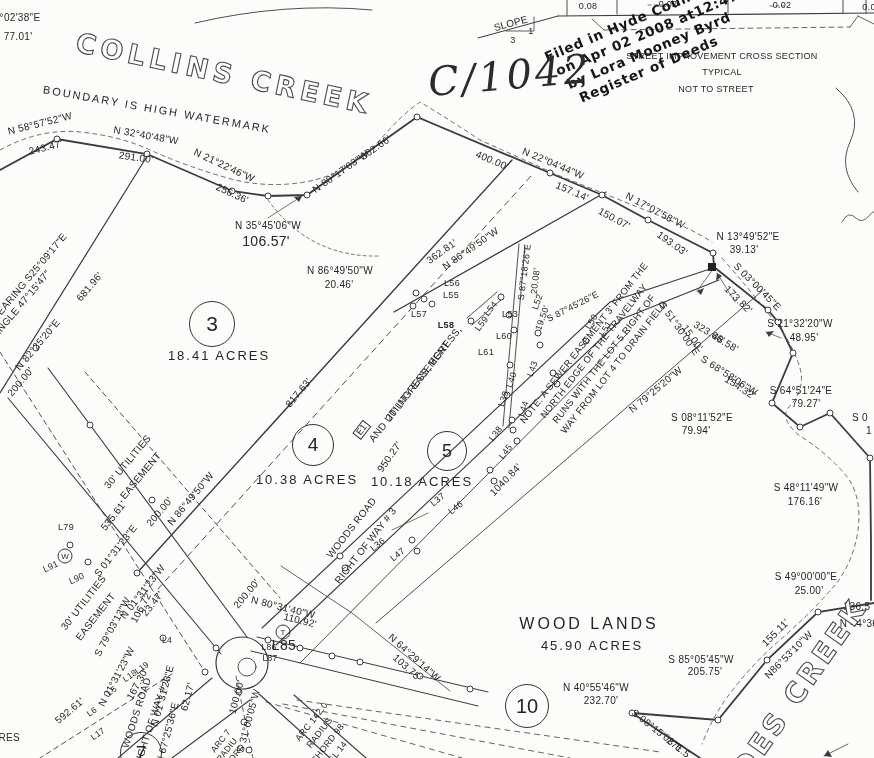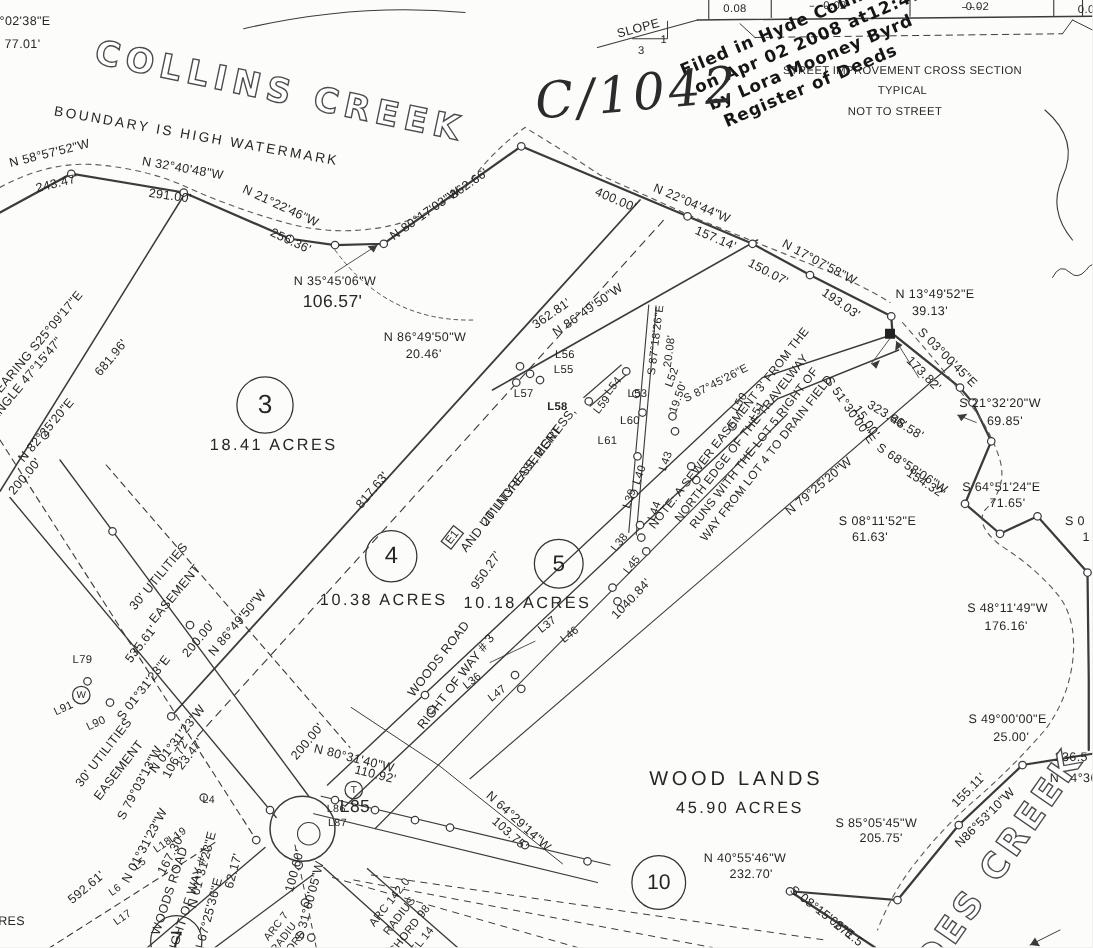--- a/index.html
+++ b/index.html
@@ -213,27 +213,27 @@
       <div class="lbl" style="left: 672px; top: 244px; font-size: 10px; transform: translate(-50%, -50%) rotate(35deg);">193.03'</div>
       <div class="lbl" style="left: 748px; top: 237px; font-size: 10px; transform: translate(-50%, -50%) rotate(0deg);">N 13°49'52"E</div>
       <div class="lbl" style="left: 744px; top: 250px; font-size: 10px; transform: translate(-50%, -50%) rotate(0deg);">39.13'</div>
       <div class="lbl" style="left: 757px; top: 287px; font-size: 10px; transform: translate(-50%, -50%) rotate(45deg);">S 03°00'45"E</div>
       <div class="lbl" style="left: 738px; top: 300px; font-size: 10px; transform: translate(-50%, -50%) rotate(45deg);">173.82'</div>
       <div class="lbl" style="left: 679px; top: 329px; font-size: 10px; transform: translate(-50%, -50%) rotate(55deg);">S 51°30'00"E</div>
       <div class="lbl" style="left: 692px; top: 338px; font-size: 10px; transform: translate(-50%, -50%) rotate(55deg);">15.00'</div>
       <div class="lbl" style="left: 709px; top: 333px; font-size: 10px; transform: translate(-50%, -50%) rotate(31deg);">323.66'</div>
       <div class="lbl" style="left: 725px; top: 343px; font-size: 10px; transform: translate(-50%, -50%) rotate(31deg);">48.58'</div>
       <div class="lbl" style="left: 800px; top: 324px; font-size: 10px; transform: translate(-50%, -50%) rotate(0deg);">S 21°32'20"W</div>
-      <div class="lbl" style="left: 804px; top: 338px; font-size: 10px; transform: translate(-50%, -50%) rotate(0deg);">69.85'</div>
+      <div class="lbl" style="left: 804px; top: 338px; font-size: 10px; transform: translate(-50%, -50%) rotate(0deg);">48.95'</div>
       <div class="lbl" style="left: 729px; top: 376px; font-size: 10px; transform: translate(-50%, -50%) rotate(33deg);">S 68°58'06"W</div>
       <div class="lbl" style="left: 740px; top: 388px; font-size: 10px; transform: translate(-50%, -50%) rotate(33deg);">154.32'</div>
       <div class="lbl" style="left: 801px; top: 391px; font-size: 10px; transform: translate(-50%, -50%) rotate(0deg);">S 64°51'24"E</div>
-      <div class="lbl" style="left: 806px; top: 404px; font-size: 10px; transform: translate(-50%, -50%) rotate(0deg);">71.65'</div>
+      <div class="lbl" style="left: 806px; top: 404px; font-size: 10px; transform: translate(-50%, -50%) rotate(0deg);">79.27'</div>
       <div class="lbl" style="left: 702px; top: 418px; font-size: 10px; transform: translate(-50%, -50%) rotate(0deg);">S 08°11'52"E</div>
-      <div class="lbl" style="left: 696px; top: 431px; font-size: 10px; transform: translate(-50%, -50%) rotate(0deg);">61.63'</div>
+      <div class="lbl" style="left: 696px; top: 431px; font-size: 10px; transform: translate(-50%, -50%) rotate(0deg);">79.94'</div>
       <div class="lbl" style="left: 656px; top: 390px; font-size: 10px; transform: translate(-50%, -50%) rotate(-40deg);">N 79°25'20"W</div>
       <div class="lbl" style="left: 860px; top: 418px; font-size: 10px; transform: translate(-50%, -50%) rotate(0deg);">S 0</div>
       <div class="lbl" style="left: 869px; top: 431px; font-size: 10px; transform: translate(-50%, -50%) rotate(0deg);">1</div>
       <div class="lbl" style="left: 806px; top: 488px; font-size: 10px; transform: translate(-50%, -50%) rotate(0deg);">S 48°11'49"W</div>
       <div class="lbl" style="left: 805px; top: 502px; font-size: 10px; transform: translate(-50%, -50%) rotate(0deg);">176.16'</div>
       <div class="lbl" style="left: 806px; top: 577px; font-size: 10px; transform: translate(-50%, -50%) rotate(0deg);">S 49°00'00"E</div>
       <div class="lbl" style="left: 809px; top: 591px; font-size: 10px; transform: translate(-50%, -50%) rotate(0deg);">25.00'</div>
       <div class="lbl" style="left: 857px; top: 607px; font-size: 10px; transform: translate(-50%, -50%) rotate(0deg);">236.5</div>
       <div class="lbl" style="left: 859px; top: 624px; font-size: 10px; transform: translate(-50%, -50%) rotate(0deg);">N 44°36</div>
       <div class="lbl" style="left: 776px; top: 633px; font-size: 10px; transform: translate(-50%, -50%) rotate(-45deg);">155.11'</div>
@@ -354,16 +354,16 @@
       <div class="lbl" style="left: 589px; top: 624px; font-size: 16px; letter-spacing: 3px; transform: translate(-50%, -50%) rotate(0deg);">WOOD LANDS</div>
       <div class="lbl" style="left: 592px; top: 646px; font-size: 13px; letter-spacing: 2px; transform: translate(-50%, -50%) rotate(0deg);">45.90 ACRES</div>
     </div>
   <div id="lot-layer">
       <div class="lotcirc" style="left: 212px; top: 324px; width: 44px; height: 44px; font-size: 21px;">3</div>
       <div class="lbl" style="left: 219px; top: 356px; font-size: 13px; letter-spacing: 2px; transform: translate(-50%, -50%);">18.41 ACRES</div>
       <div class="lotcirc" style="left: 313px; top: 445px; width: 40px; height: 40px; font-size: 19px;">4</div>
       <div class="lbl" style="left: 307px; top: 480px; font-size: 13px; letter-spacing: 2px; transform: translate(-50%, -50%);">10.38 ACRES</div>
       <div class="lotcirc" style="left: 447px; top: 451px; width: 38px; height: 38px; font-size: 18px;">5</div>
       <div class="lbl" style="left: 422px; top: 482px; font-size: 13px; letter-spacing: 2px; transform: translate(-50%, -50%);">10.18 ACRES</div>
-      <div class="lotcirc" style="left: 527px; top: 706px; width: 42px; height: 42px; font-size: 17px;">10</div>
+      <div class="lotcirc" style="left: 527px; top: 706px; width: 42px; height: 42px; font-size: 20px;">10</div>
       <div class="lotcirc" style="left: 141px; top: 753px; width: 40px; height: 40px; font-size: 19px;">7</div>
     </div>
 </div>
 
 </body></html>

